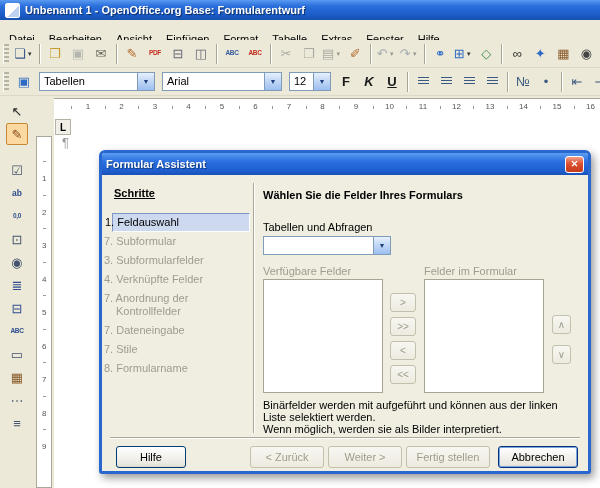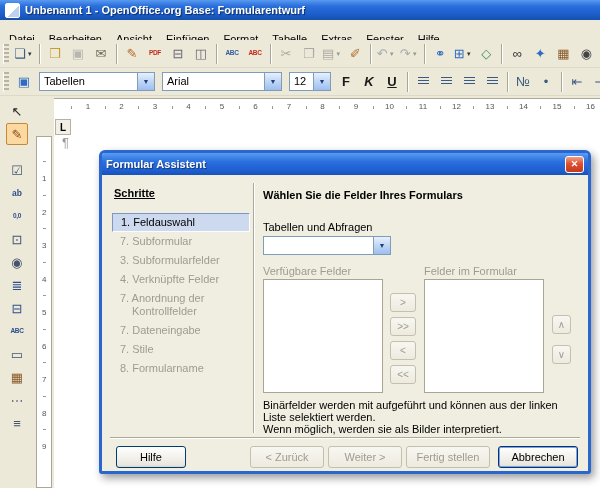--- a/index.html
+++ b/index.html
@@ -79,21 +79,21 @@
     box-shadow:3px 4px 9px rgba(0,0,0,.4);}
   .dlg-title{height:22px;display:flex;align-items:center;padding:0 4px;color:#fff;font-weight:bold;
     text-shadow:1px 1px 1px rgba(0,0,0,.45);border-radius:3px 3px 0 0;
     background:linear-gradient(180deg,#5a9bf0 0%,#2a6fe0 40%,#1e5ecf 80%,#1952b8 100%);}
   .dlg-close{margin-left:auto;width:17px;height:15px;border:1px solid #fff;border-radius:3px;
     color:#fff;font-size:9px;font-weight:bold;display:flex;align-items:center;justify-content:center;
     background:linear-gradient(180deg,#f0a08a 0%,#dd5031 45%,#c23a1a 100%);text-shadow:none;}
   .dlg-body{position:relative;width:100%;height:296px;font-size:11px;}
   .steps{position:absolute;left:10px;top:12px;width:138px;}
   .steps-heading{font-weight:bold;text-decoration:underline;margin:0 0 14px 2px;}
-  .step{color:#9e9c8e;padding:3px 2px 3px 20px;text-indent:-12px;line-height:13px;}
+  .step{color:#9e9c8e;padding:3px 2px 3px 4px;text-indent:-12px;line-height:13px;}
   .step.active{color:#000;background:#ccd9ef;border:1px solid;
     border-color:#7e97c3 #fdfdfd #fdfdfd #7e97c3;padding-top:2px;padding-bottom:2px;}
   .vsep{position:absolute;left:151px;top:8px;height:250px;width:1px;background:#aca899;
     box-shadow:1px 0 0 #fff;}
   .content-heading{position:absolute;left:161px;top:14px;font-weight:bold;}
   .lbl-tables{position:absolute;left:161px;top:46px;}
   .combo-tables{position:absolute;left:161px;top:61px;width:128px;}
   .lbl-available{position:absolute;left:161px;top:90px;color:#9e9c8e;}
   .lbl-formfields{position:absolute;left:322px;top:90px;color:#9e9c8e;}
   .listbox{position:absolute;top:104px;width:120px;height:114px;background:#fff;

